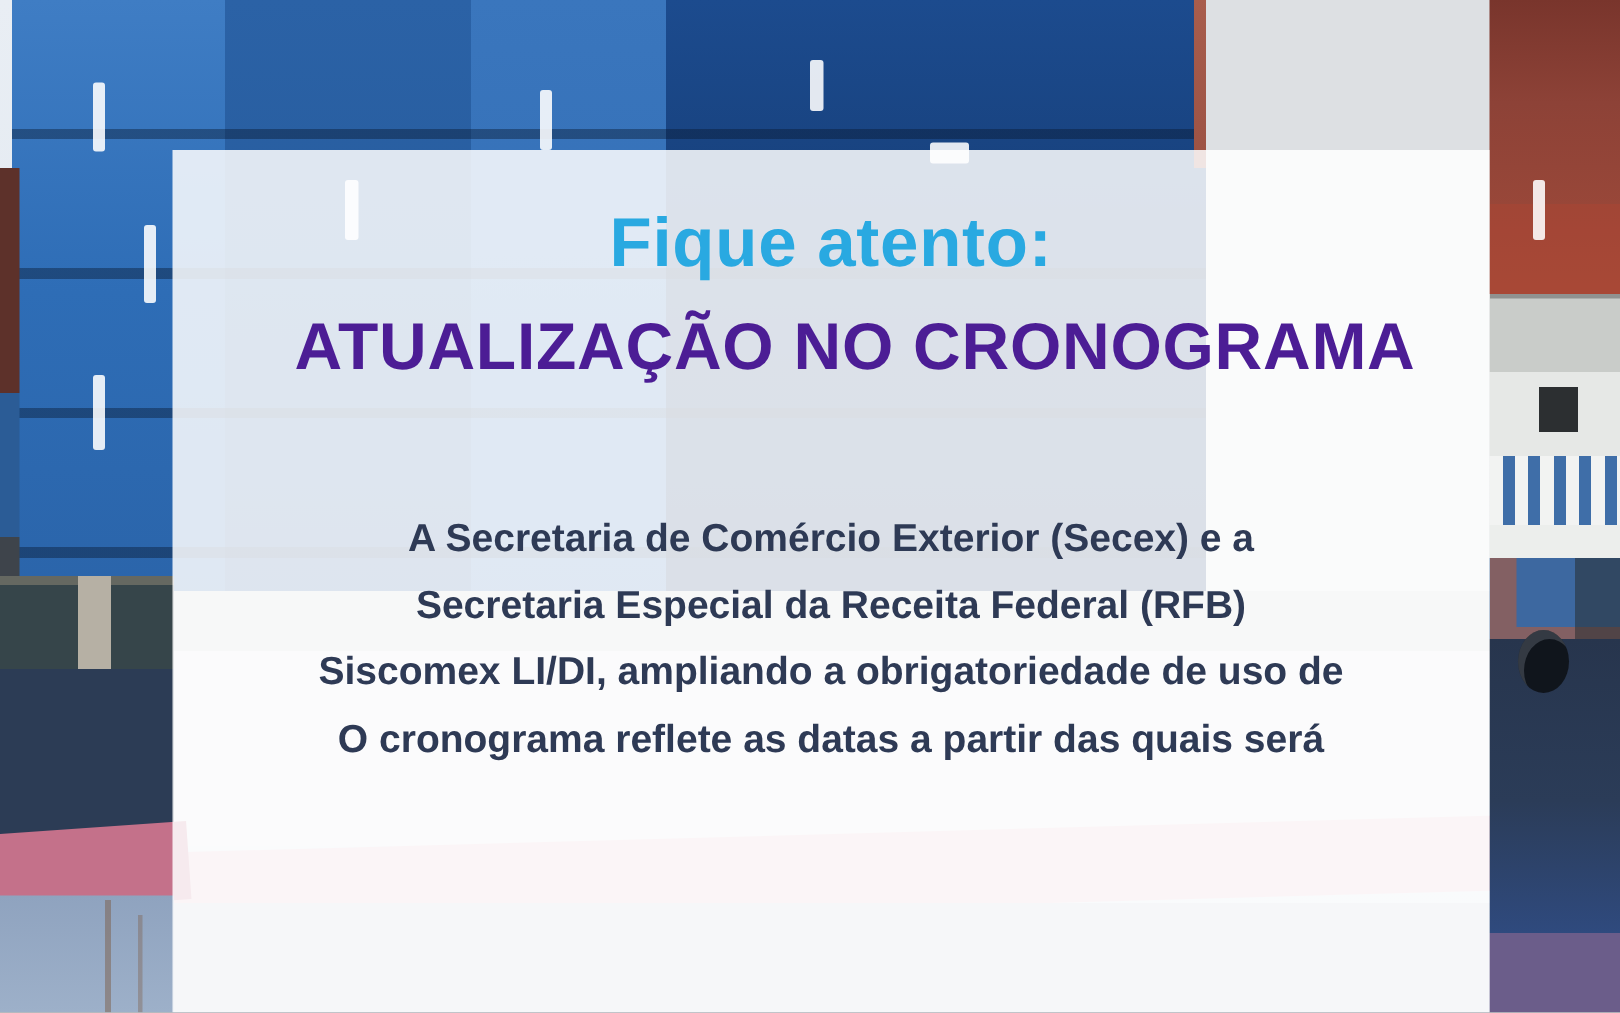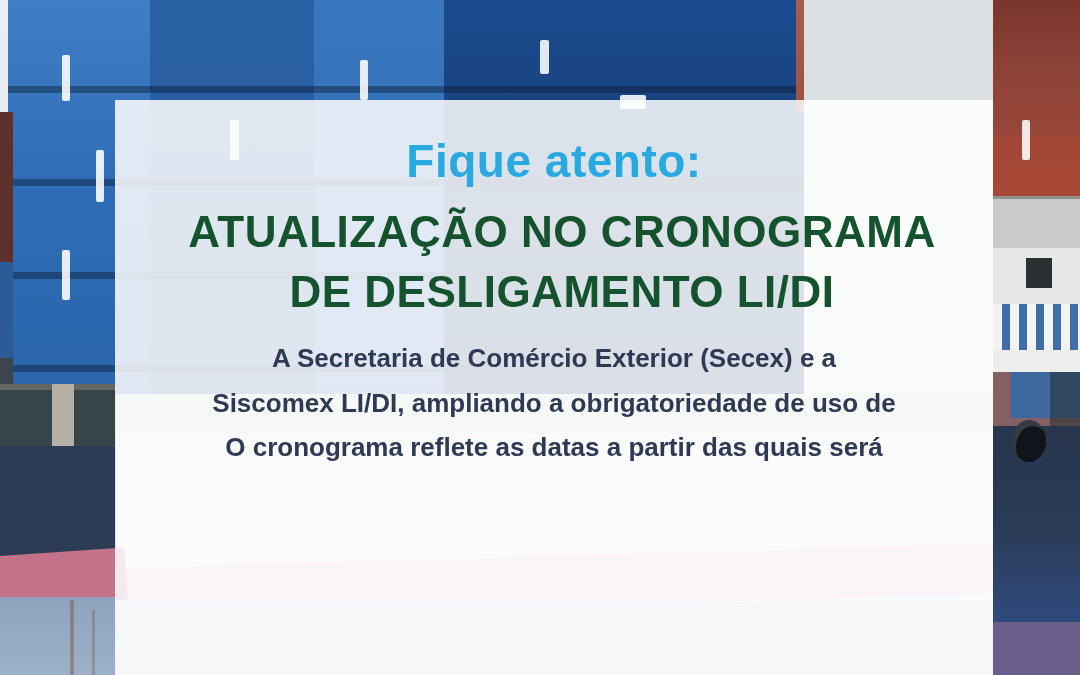--- a/index.html
+++ b/index.html
@@ -88,23 +88,23 @@
   .panel{
     left:115px;top:100px;width:878px;height:575px;
     background:rgba(255,255,255,.85);
   }
   .attention{
     left:0;top:38px;width:878px;text-align:center;
     font-size:46px;font-weight:700;line-height:1;
     color:#29a9e1;letter-spacing:.5px;
   }
   .title{
-    left:8px;top:102px;width:878px;text-align:center;
+    left:16px;top:102px;width:878px;text-align:center;
     font-size:44px;font-weight:700;line-height:60px;
-    color:#14532d;letter-spacing:.5px;margin:0;
+    color:#4c1d95;letter-spacing:.5px;margin:0;
   }
   .title span{position:static;display:block;}
   .bodytext{
     left:0;top:236px;width:878px;text-align:center;
     color:#2e3a55;font-size:26px;font-weight:700;line-height:44.5px;
   }
   .bodytext p{position:static;margin:0;}
 </style>
 </head>
 <body>
@@ -159,22 +159,22 @@
     <div class="blue-equip"></div>
     <div class="hull-right"></div>
     <div class="hawsehole"></div>
     <div class="purple-band"></div>
   </div>
 
   <div class="panel">
     <div class="attention">Fique atento:</div>
     <h1 class="title">
       <span>ATUALIZAÇÃO NO CRONOGRAMA</span>
-      <span>DE DESLIGAMENTO LI/DI</span>
     </h1>
     <div class="bodytext">
       <p>A Secretaria de Comércio Exterior (Secex) e a</p>
+      <p>Secretaria Especial da Receita Federal (RFB)</p>
       <p>Siscomex LI/DI, ampliando a obrigatoriedade de uso de</p>
       <p>O cronograma reflete as datas a partir das quais será</p>
     </div>
   </div>
 
 </div>
 
 </body></html>

